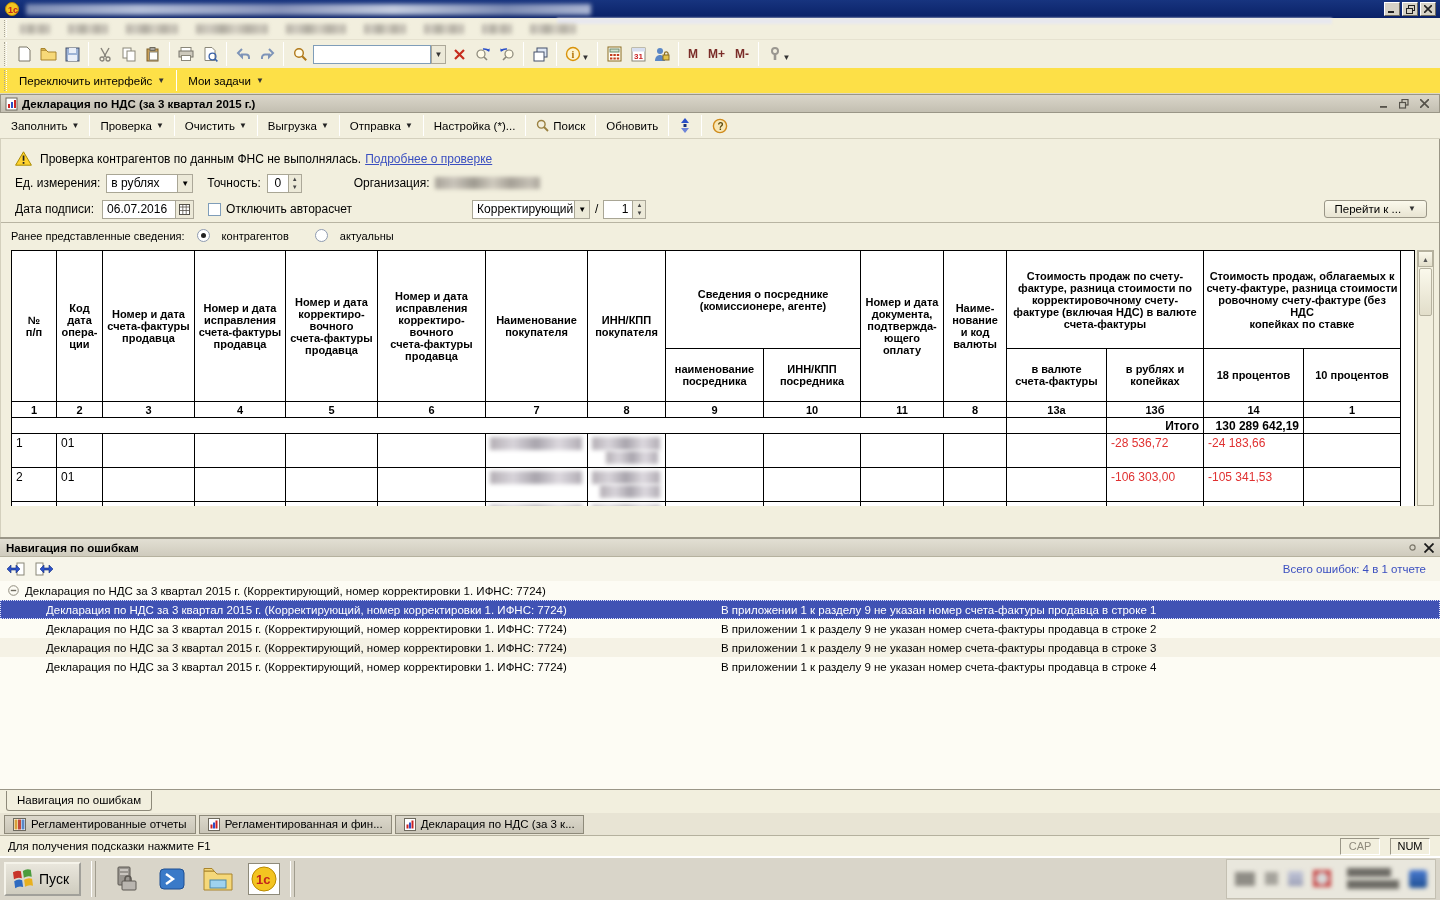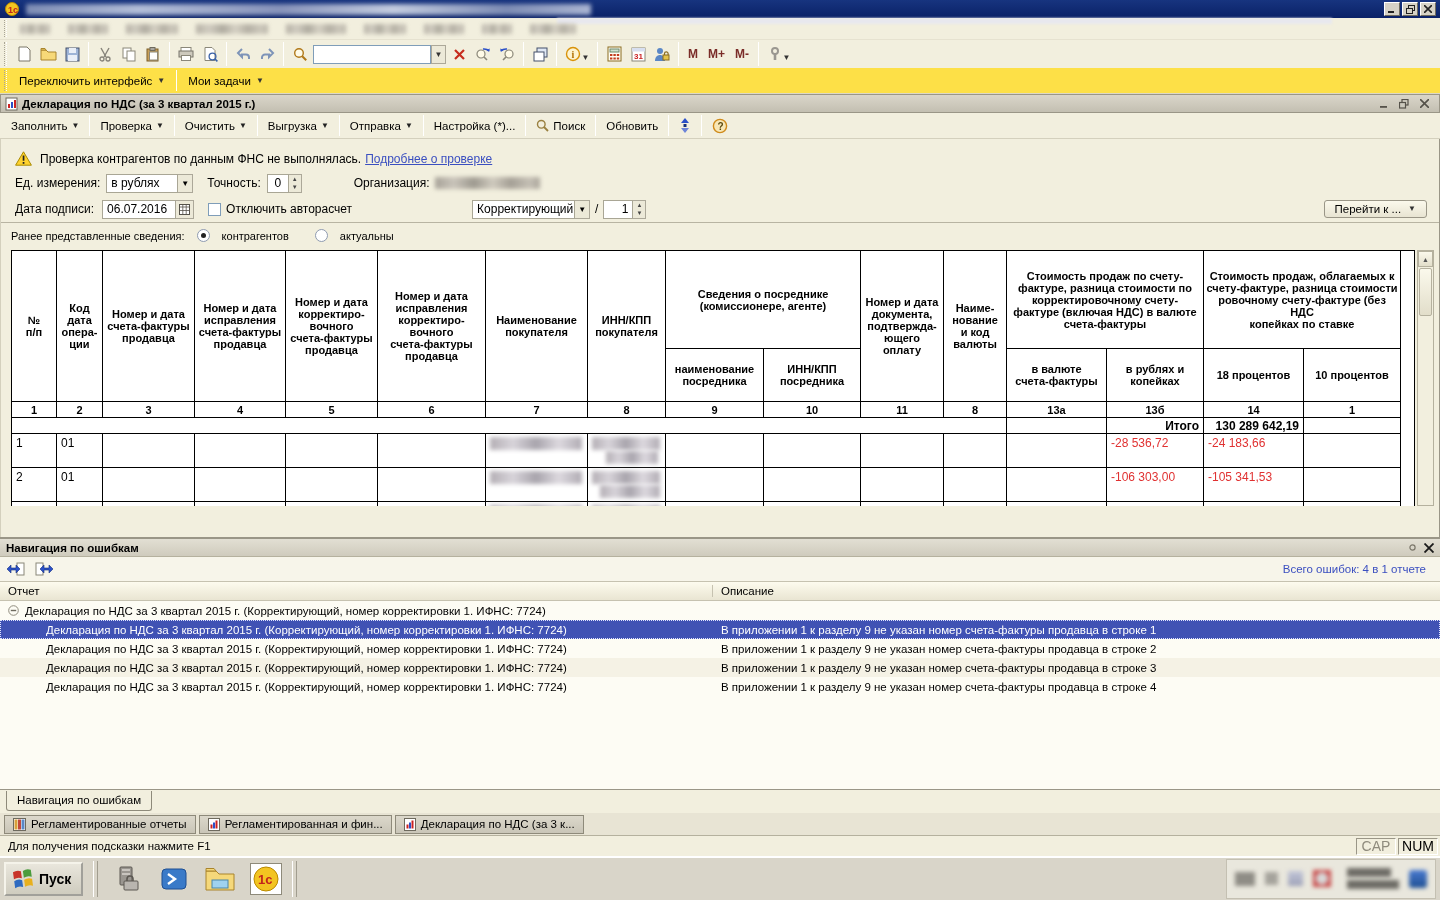--- a/index.html
+++ b/index.html
@@ -105,24 +105,24 @@
   .expander{margin-left:8px;flex:0 0 auto}
   .indent1{padding-left:46px}
 
   
   .ptabrow{height:24px;background:#f2efde;border-top:1px solid #9a9687;display:flex;align-items:flex-start;padding:1px 0 0 6px;flex:0 0 auto}
   .ptab{border:1px solid #8e8a7a;border-top:none;background:#f2efde;padding:3px 10px 4px;font-size:11.5px;border-radius:0 0 3px 3px}
   .wtabs{height:22px;background:#e8e4d4;display:flex;align-items:center;gap:3px;padding-left:4px;flex:0 0 auto}
   .wtab{height:19px;background:linear-gradient(#dcd8cb,#c9c5b7);border:1px solid #8e8a7a;display:flex;align-items:center;gap:5px;padding:0 8px;font-size:11.5px;white-space:nowrap}
   .statusbar{height:21px;background:#f2efde;border-top:1px solid #b5b19e;display:flex;align-items:center;font-size:11.5px;flex:0 0 auto}
   .statusbar .msg{padding-left:8px}
-  .skey{width:40px;height:17px;border:1px solid;border-color:#9a9687 #fff #fff #9a9687;display:flex;align-items:center;justify-content:center;font-size:14px;margin-right:2px}
+  .skey{width:40px;height:17px;border:1px solid;border-color:#9a9687 #fff #fff #9a9687;display:flex;align-items:center;justify-content:center;font-size:11px;margin-right:10px}
   .skey.dim{color:#8f8b7d}
   .taskbar{height:44px;background:#d9d5c9;border-top:1px solid #fff;display:flex;align-items:center;padding:0 4px;flex:0 0 auto;box-shadow:inset 0 1px 0 #fff}
-  .startbtn{height:34px;border:2px outset #f5f3ea;background:linear-gradient(#e9e6dc,#cfccbf);display:flex;align-items:center;gap:5px;padding:0 10px 0 6px;font-weight:bold;font-size:14px}
+  .startbtn{height:34px;border:2px outset #f5f3ea;background:linear-gradient(#e9e6dc,#cfccbf);display:flex;align-items:center;gap:5px;padding:0 10px 0 6px;font-weight:normal;font-size:14px}
   .ql{display:flex;align-items:center;gap:14px;margin-left:14px}
   .qlicon{width:32px;height:32px;display:flex;align-items:center;justify-content:center}
   .qlicon.pressed{background:#fff;border:1px solid #8e8a7a}
   .tbsep{width:5px;height:36px;margin-left:10px;border-left:1px solid #fff;border-right:1px solid #a19d8f}
   .tray{margin-left:auto;height:40px;background:#e9e7dd;border:1px solid #c4c0b2;display:flex;align-items:center;gap:10px;padding:0 8px;width:210px}
   .traychip{filter:blur(2px)}
 </style>
 </head>
 <body>
 
@@ -715,24 +715,20 @@
           </svg>
         </span>
       <span class="navbtn">
           <svg width="18" height="14" viewBox="0 0 18 14">
             <rect x="1" y="1" width="7" height="12" fill="#fff" stroke="#8a8779"></rect>
             <path d="M9 3v3h5V3l4 4-4 4V8H9v3L5 7z" fill="#2b50c8" stroke="#16307e" stroke-width="0.6"></path>
           </svg>
         </span>
       <span class="ep-total">Всего ошибок: 4 в 1 отчете</span>
     </div>
-    <div class="ep-cols">
-      <span class="ep-col-report">Отчет</span>
-      <span class="ep-col-desc">Описание</span>
-    </div>
     <div class="ep-rows">
       <div class="erow">
         <span class="c1">
             <span class="expander">
               <svg width="11" height="11" viewBox="0 0 11 11">
                 <circle cx="5.5" cy="5.5" r="4.8" fill="#fdfcf4" stroke="#8f8b7d"></circle>
                 <rect x="2.8" y="4.8" width="5.4" height="1.4" fill="#6e6a5e"></rect>
               </svg>
             </span>
             <span>Декларация по НДС за 3 квартал 2015 г. (Корректирующий, номер корректировки 1. ИФНС: 7724)</span>

